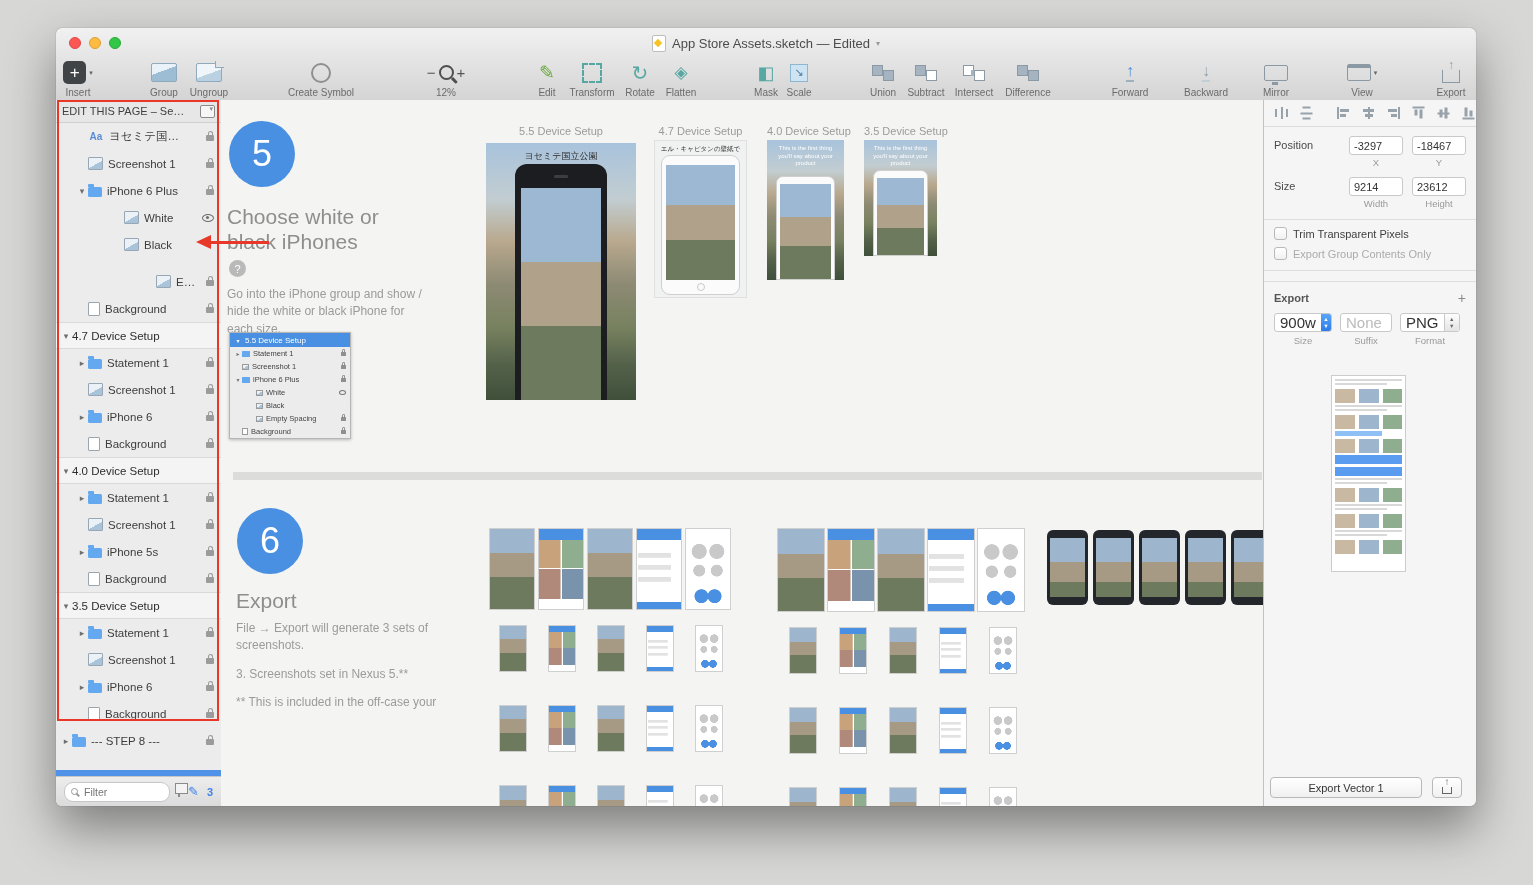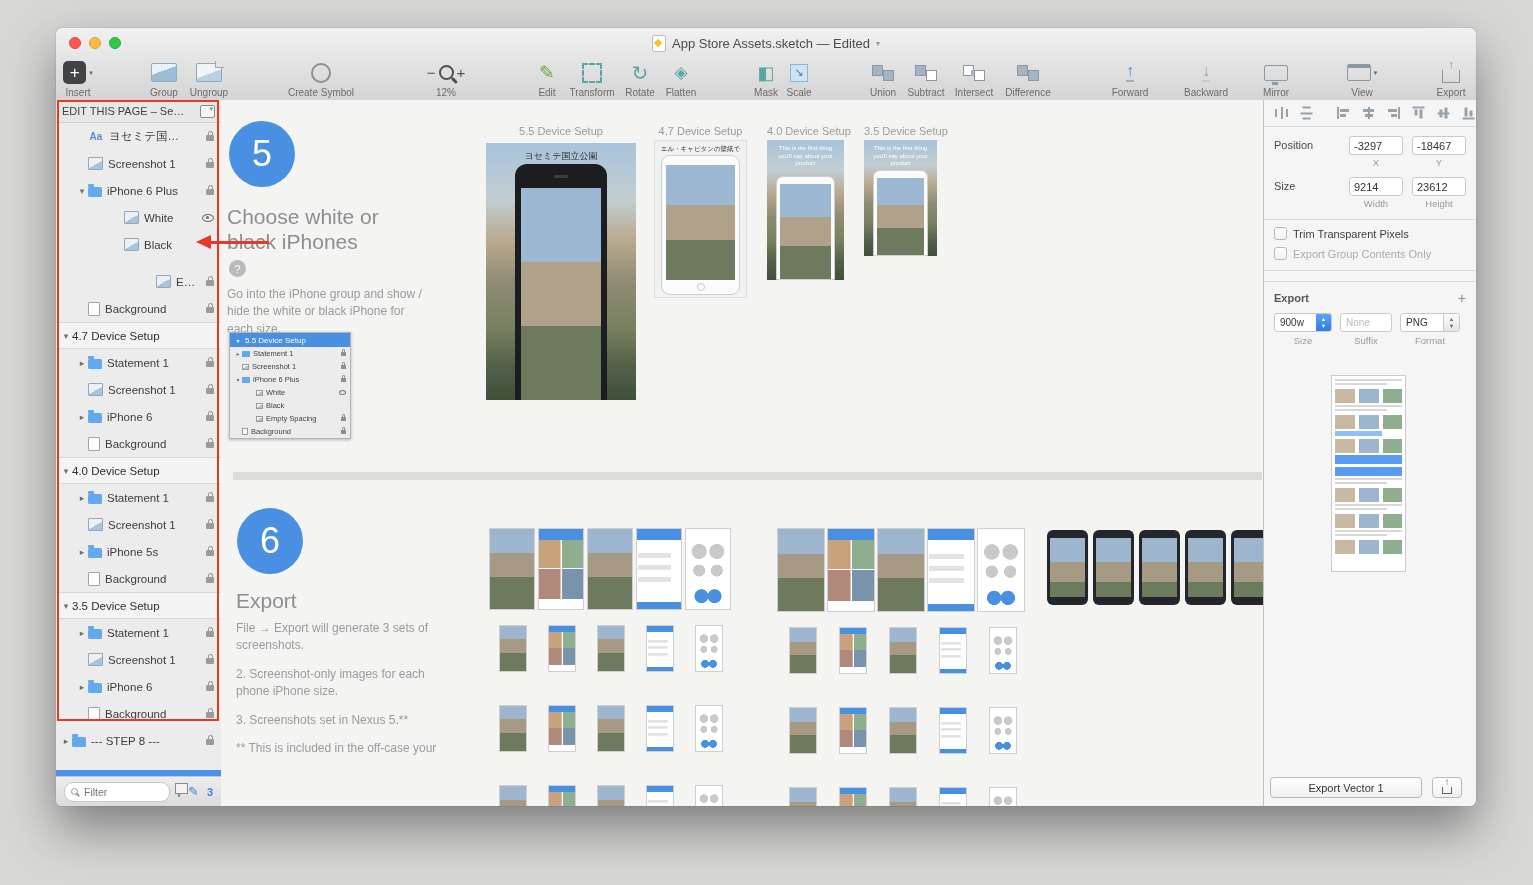--- a/index.html
+++ b/index.html
@@ -213,21 +213,21 @@
   .cb.checked{background:linear-gradient(#57a1f7,#2f7ef0);border-color:#2f6fd0;}
   .cb.checked::after{content:"✓";color:#fff;font-size:9px;position:absolute;left:2.5px;top:0.5px;}
   .cbrow.disabled{color:#ababab;}
   .colorwell{margin-left:auto;width:30px;height:17px;border:1px solid #b0b0b0;border-radius:2px;background:#fff;
              box-shadow:inset 0 0 0 2.5px #f2f2f2;}
   .exphead{display:flex;align-items:center;padding:8px 10px 0;font-weight:bold;color:#555;}
   .plus{margin-left:auto;color:#8a8a8a;font-size:14px;font-weight:normal;}
   .exprow{display:flex;align-items:flex-start;padding:7px 10px 0;gap:8px;}
   .selbox{height:19px;background:#fff;border:1px solid #c9c9c9;border-radius:3px;display:flex;align-items:stretch;
           overflow:hidden;box-sizing:border-box;}
-  .stext{padding:0 5px;display:flex;align-items:center;font-size:10px;color:#333;flex:1;white-space:nowrap;}
+  .stext{padding:0 5px;display:flex;align-items:center;font-size:15px;color:#333;flex:1;white-space:nowrap;}
   .gray-text{color:#bbb;}
   .selcap{width:15px;background:linear-gradient(#5aa4f8,#2d7ce8);display:flex;flex-direction:column;align-items:center;
           justify-content:center;color:#fff;font-size:5.5px;line-height:1.2;}
   .selcap::before{content:"▲";}
   .selcap::after{content:"▼";}
   .selcap.graycap{background:linear-gradient(#fdfdfd,#e4e4e4);color:#666;border-left:1px solid #c9c9c9;}
   .explabels{display:flex;padding:3px 10px 0;gap:8px;font-size:9.5px;color:#9a9a9a;}
   .explabels span{text-align:center;}
   .previewbox{position:absolute;left:67px;top:275px;width:75px;height:197px;background:#fff;border:1px solid #ccc;
               padding:3px;box-sizing:border-box;display:flex;flex-direction:column;gap:2.5px;overflow:hidden;}
@@ -626,21 +626,20 @@
             </div>
           </div>
       </div>
 
       <div class="divband"></div>
 
       <div class="stepnum" style="left:16px;top:408px;">6</div>
       <div class="stepheading" style="left:15px;top:488px;">Export</div>
       <div class="stepbody" id="step6paras" style="left:15px;top:520px;width:220px;">
           <p>File → Export will generate 3 sets of screenshots.</p>
-          <p>2. Screenshot-only images for each phone iPhone size.</p>
           <p>3. Screenshots set in Nexus 5.**</p>
           <p>** This is included in the off-case your</p>
         </div>
     <div class="devlabel" style="left: 265px; top: 25px; width: 150px;">5.5 Device Setup</div>
         <div class="devcard photo" style="left: 265px; top: 43px; width: 150px; height: 257px;">
           <div class="dcap-dark">ヨセミテ国立公園</div>
           <div class="blackphone">
             <div class="bscreen photo2"></div>
           </div>
         </div>

